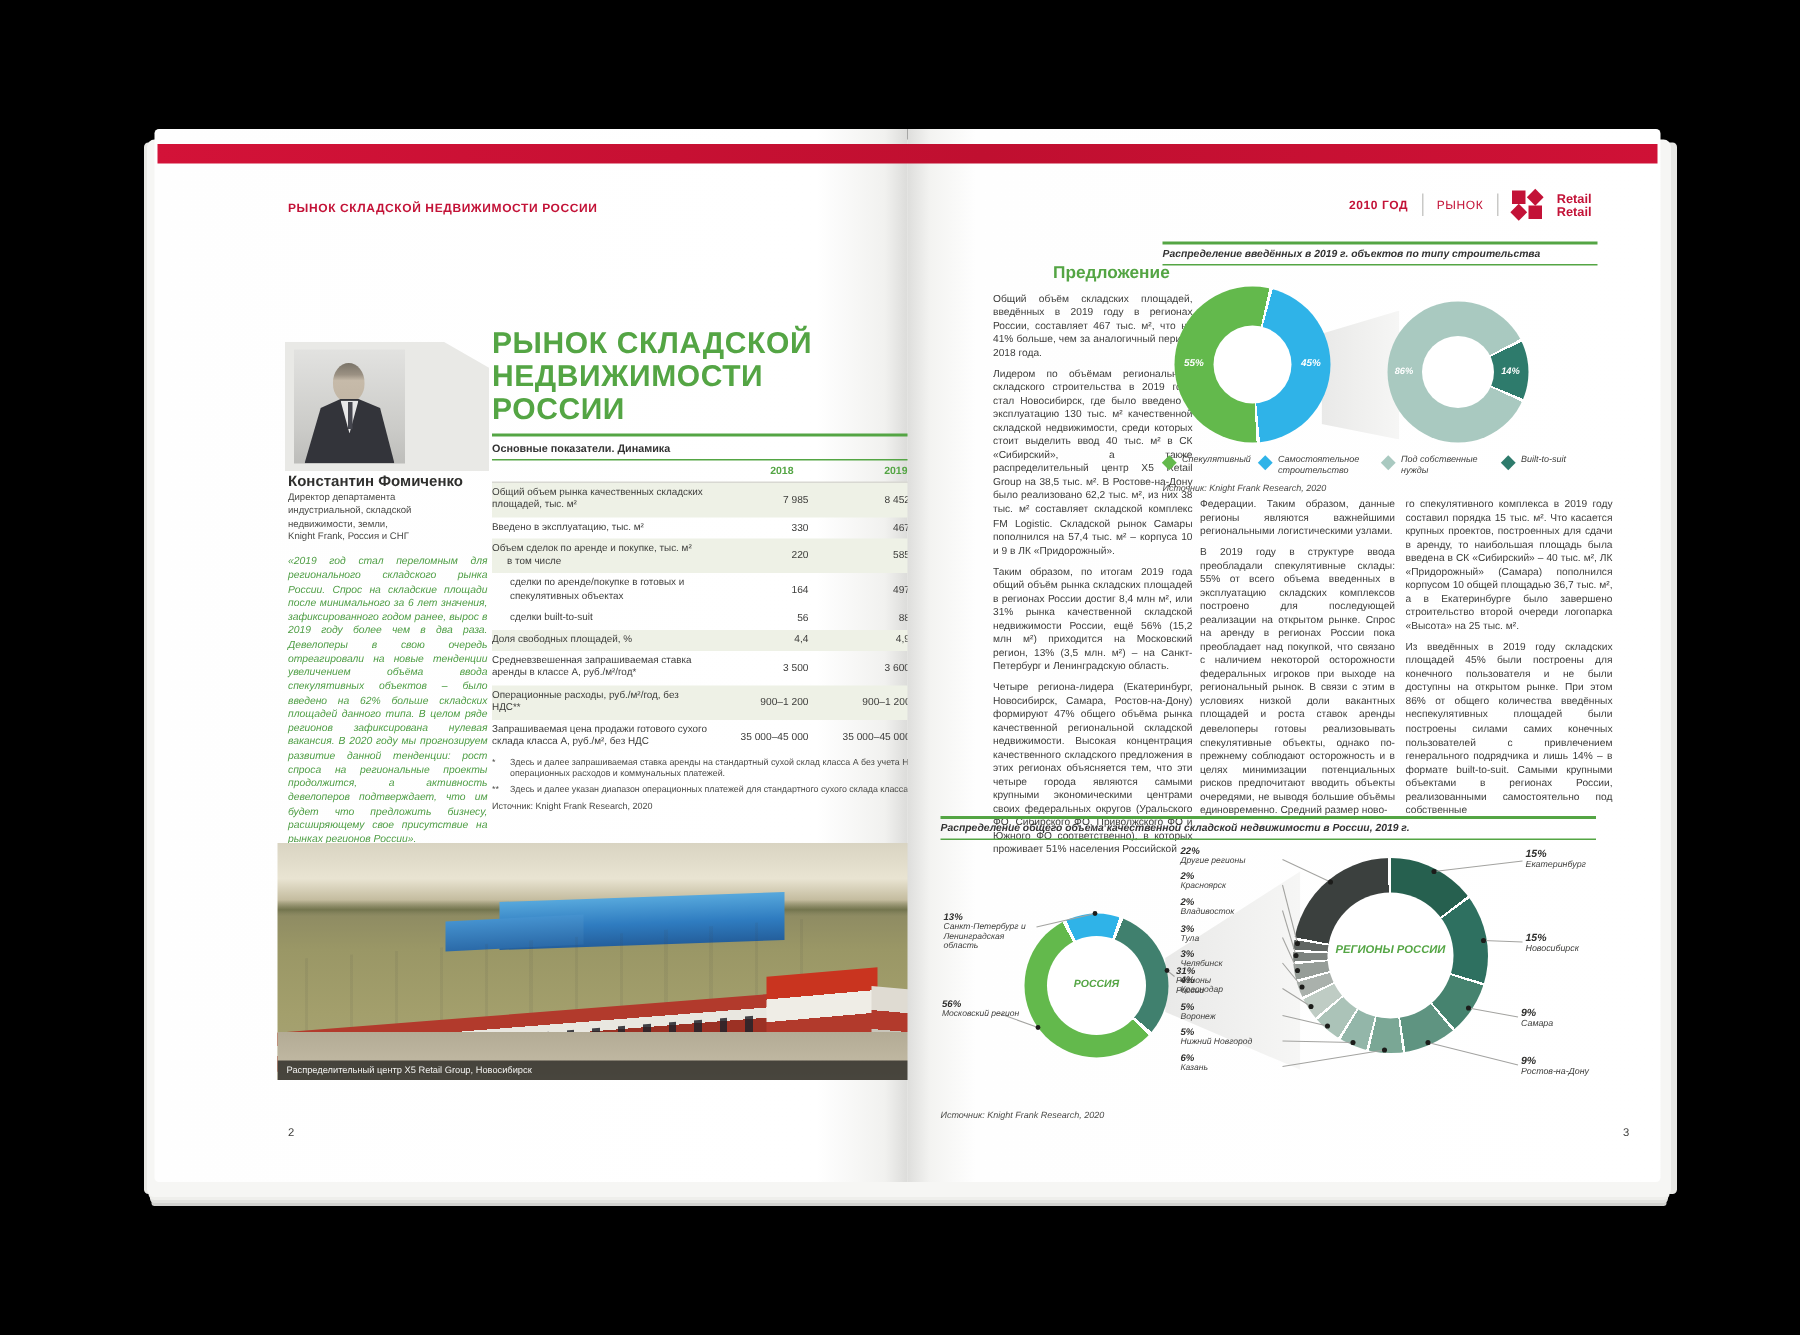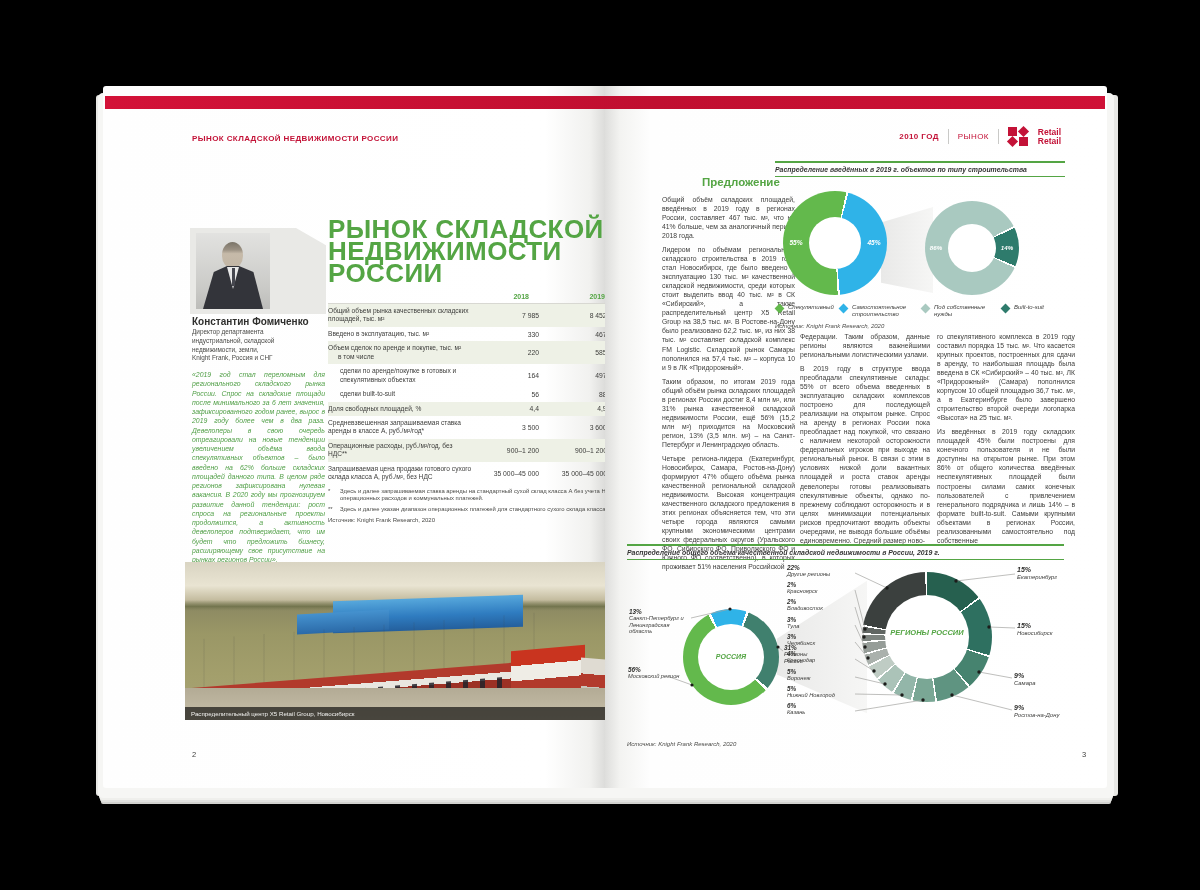--- a/index.html
+++ b/index.html
@@ -37,21 +37,21 @@
   .portrait .head{position:absolute;left:26px;top:9px;width:21px;height:26px;border-radius:50% 50% 46% 46%;
        background:linear-gradient(180deg,#7a7468 0%,#9b9183 30%,#c6baa9 45%,#c2b6a5 100%);}
   .portrait .body{position:absolute;left:7px;top:33px;width:60px;height:43px;background:#33343a;
        clip-path:polygon(0 100%,18% 14%,40% 0,60% 0,84% 14%,100% 100%);}
   .portrait .shirt{position:absolute;left:31px;top:34px;width:12px;height:22px;background:#e8e8e8;
        clip-path:polygon(0 0,100% 0,50% 100%);}
   .portrait .tie{position:absolute;left:35.5px;top:35px;width:3px;height:18px;background:#46474f;}
   .author-name{font-size:10px;font-weight:bold;color:#2f2f2d;}
   .author-role{font-size:6.4px;line-height:1.38;color:#4a4a47;}
   .quote{font-size:6.9px;line-height:1.34;color:#4f9e45;font-style:italic;text-align:justify;}
-  .page-title{font-size:26px;line-height:22px;font-weight:bold;color:#54a544;letter-spacing:.4px;}
+  .page-title{font-size:20px;line-height:22px;font-weight:bold;color:#54a544;letter-spacing:.4px;}
   
   .tbl{font-size:6.6px;}
   .tbl-title{border-top:2.6px solid #54a544;font-size:7.2px;font-weight:bold;color:#333;
        padding:3px 0 3px;border-bottom:1.4px solid #54a544;}
   .thead{display:flex;padding:4px 0 3px;border-bottom:1px solid #d8d8d2;}
   .thead .c1{flex:1;}
   .thead .c2,.thead .c3{width:62px;text-align:right;font-weight:bold;color:#54a544;font-size:7px;}
   .thead .c3{width:76px;padding-right:12px;}
   .trow{display:flex;align-items:center;padding:3px 0;border-bottom:1px solid #ececе5;}
   .trow.shade{background:#eef1e6;}
@@ -136,20 +136,21 @@
 индустриальной, складской
 недвижимости, земли,
 Knight Frank, Россия и СНГ</div>
       <div class="abs quote" style="left:57px;top:284px;width:133px;">«2019 год стал переломным для регионального складского рынка России. Спрос на складские площади после минимального за 6 лет значения, зафиксированного годом ранее, вырос в 2019 году более чем в два раза. Девелоперы в свою очередь отреагировали на новые тенденции увеличением объёма ввода спекулятивных объектов – было введено на 62% больше складских площадей данного типа. В целом ряде регионов зафиксирована нулевая вакансия. В 2020 году мы прогнозируем развитие данной тенденции: рост спроса на региональные проекты продолжится, а активность девелоперов подтверждает, что им будет что предложить бизнесу, расширяющему свое присутствие на рынках регионов России».</div>
 
       <div class="abs page-title prel" style="left:193px;top:132px;width:280px;">РЫНОК СКЛАДСКОЙ
 НЕДВИЖИМОСТИ
 РОССИИ</div>
 
       <div class="abs tbl" style="left:193px;top:203px;width:289px;">
+        <div class="tbl-title">Основные показатели. Динамика</div>
         <div class="thead">
           <div class="c1"></div>
           <div class="c2">2018</div>
           <div class="c3">2019</div>
         </div>
 
         <div class="trow shade">
           <div class="lbl">Общий объем рынка качественных складских площадей, тыс. м²</div>
           <div class="v1">7 985</div>
           <div class="v2"><span>8 452</span><span class="arr">▲</span></div>

